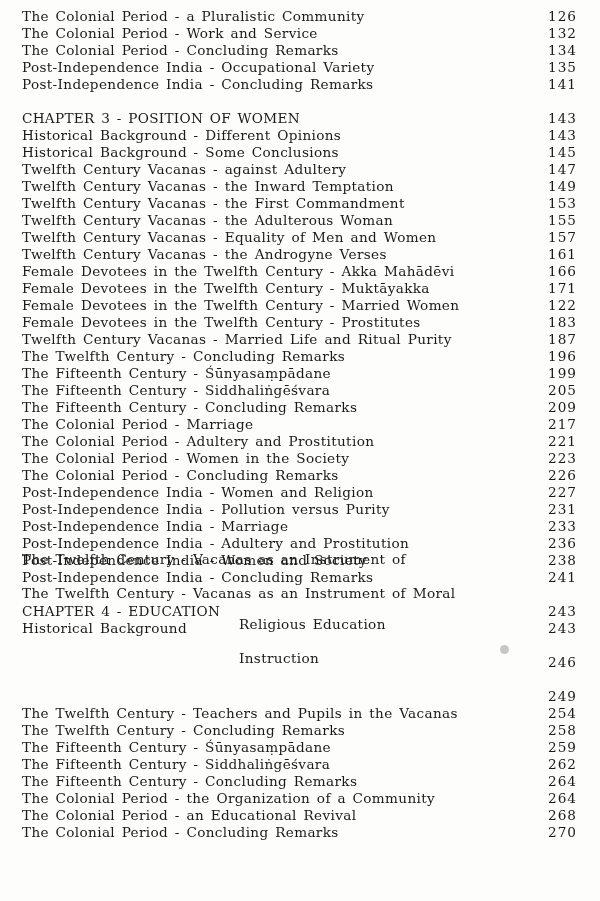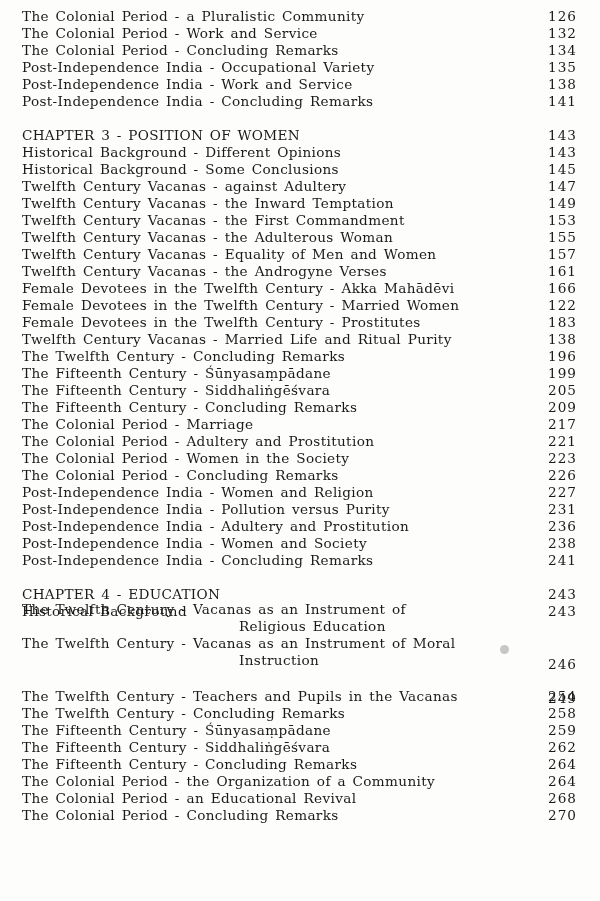--- a/index.html
+++ b/index.html
@@ -5,30 +5,30 @@
   html, body { margin: 0; padding: 0; }
   body {
     width: 600px; height: 901px; overflow: hidden;
     background: #fdfdfc;
     color: #1a1a1a;
     font-family: "DejaVu Serif", "Liberation Serif", serif;
     position: relative;
   }
   .page { position: absolute; left: 22px; top: 8px; width: 555px; }
   .row {
-    display: flex; justify-content: center; align-items: flex-start;
+    display: flex; justify-content: flex-end; align-items: flex-start;
     font-size: 13.6px; line-height: 17px; height: 17px;
     letter-spacing: 0.35px; word-spacing: 2px;
     white-space: nowrap;
   }
   .row.two { height: 34px; flex-direction: column; }
   .row .title { flex: 1; }
   .row .pg { width: 40px; text-align: right; letter-spacing: 1px; }
   .row.two .pg { align-self: flex-end; margin-top: 21px; }
-  .cont { padding-left: 217px; display: block; }
+  .cont { padding-left: 217px; display: block; margin-top: 48px; }
   .gap { height: 17px; }
   .heading { letter-spacing: 0.3px; gap: 8px; }
   .smudge { position: absolute; left: 500px; top: 645px; width: 9px; height: 9px; border-radius: 50%; background: #9a9a9a; opacity: 0.55; }
 </style>
 </head>
 <body>
 
 <div class="page">
 
   <div>
@@ -42,24 +42,20 @@
       </div>
     <div class="row">
         <span class="title">The Colonial Period - Concluding Remarks</span>
         <span class="pg">134</span>
       </div>
     <div class="row">
         <span class="title">Post-Independence India - Occupational Variety</span>
         <span class="pg">135</span>
       </div>
     <div class="row">
-        <span class="title">Post-Independence India - Work and Service</span>
-        <span class="pg">138</span>
-      </div>
-    <div class="row">
         <span class="title">Post-Independence India - Concluding Remarks</span>
         <span class="pg">141</span>
       </div>
   </div>
 
   <div class="gap"></div>
 
   <div>
     <div class="row heading">
         <span class="title">CHAPTER 3 - POSITION OF WOMEN</span>
@@ -95,30 +91,34 @@
       </div>
     <div class="row">
         <span class="title">Twelfth Century Vacanas - the Androgyne Verses</span>
         <span class="pg">161</span>
       </div>
     <div class="row">
         <span class="title">Female Devotees in the Twelfth Century - Akka Mahādēvi</span>
         <span class="pg">166</span>
       </div>
     <div class="row">
+        <span class="title">Female Devotees in the Twelfth Century - Muktāyakka</span>
+        <span class="pg">171</span>
+      </div>
+    <div class="row">
         <span class="title">Female Devotees in the Twelfth Century - Married Women</span>
         <span class="pg">122</span>
       </div>
     <div class="row">
         <span class="title">Female Devotees in the Twelfth Century - Prostitutes</span>
         <span class="pg">183</span>
       </div>
     <div class="row">
         <span class="title">Twelfth Century Vacanas - Married Life and Ritual Purity</span>
-        <span class="pg">138</span>
+        <span class="pg">187</span>
       </div>
     <div class="row">
         <span class="title">The Twelfth Century - Concluding Remarks</span>
         <span class="pg">196</span>
       </div>
     <div class="row">
         <span class="title">The Fifteenth Century - Śūnyasaṃpādane</span>
         <span class="pg">199</span>
       </div>
     <div class="row">
@@ -145,20 +145,24 @@
         <span class="title">The Colonial Period - Concluding Remarks</span>
         <span class="pg">226</span>
       </div>
     <div class="row">
         <span class="title">Post-Independence India - Women and Religion</span>
         <span class="pg">227</span>
       </div>
     <div class="row">
         <span class="title">Post-Independence India - Pollution versus Purity</span>
         <span class="pg">231</span>
+      </div>
+    <div class="row">
+        <span class="title">Post-Independence India - Marriage</span>
+        <span class="pg">233</span>
       </div>
     <div class="row">
         <span class="title">Post-Independence India - Adultery and Prostitution</span>
         <span class="pg">236</span>
       </div>
     <div class="row">
         <span class="title">Post-Independence India - Women and Society</span>
         <span class="pg">238</span>
       </div>
     <div class="row">

